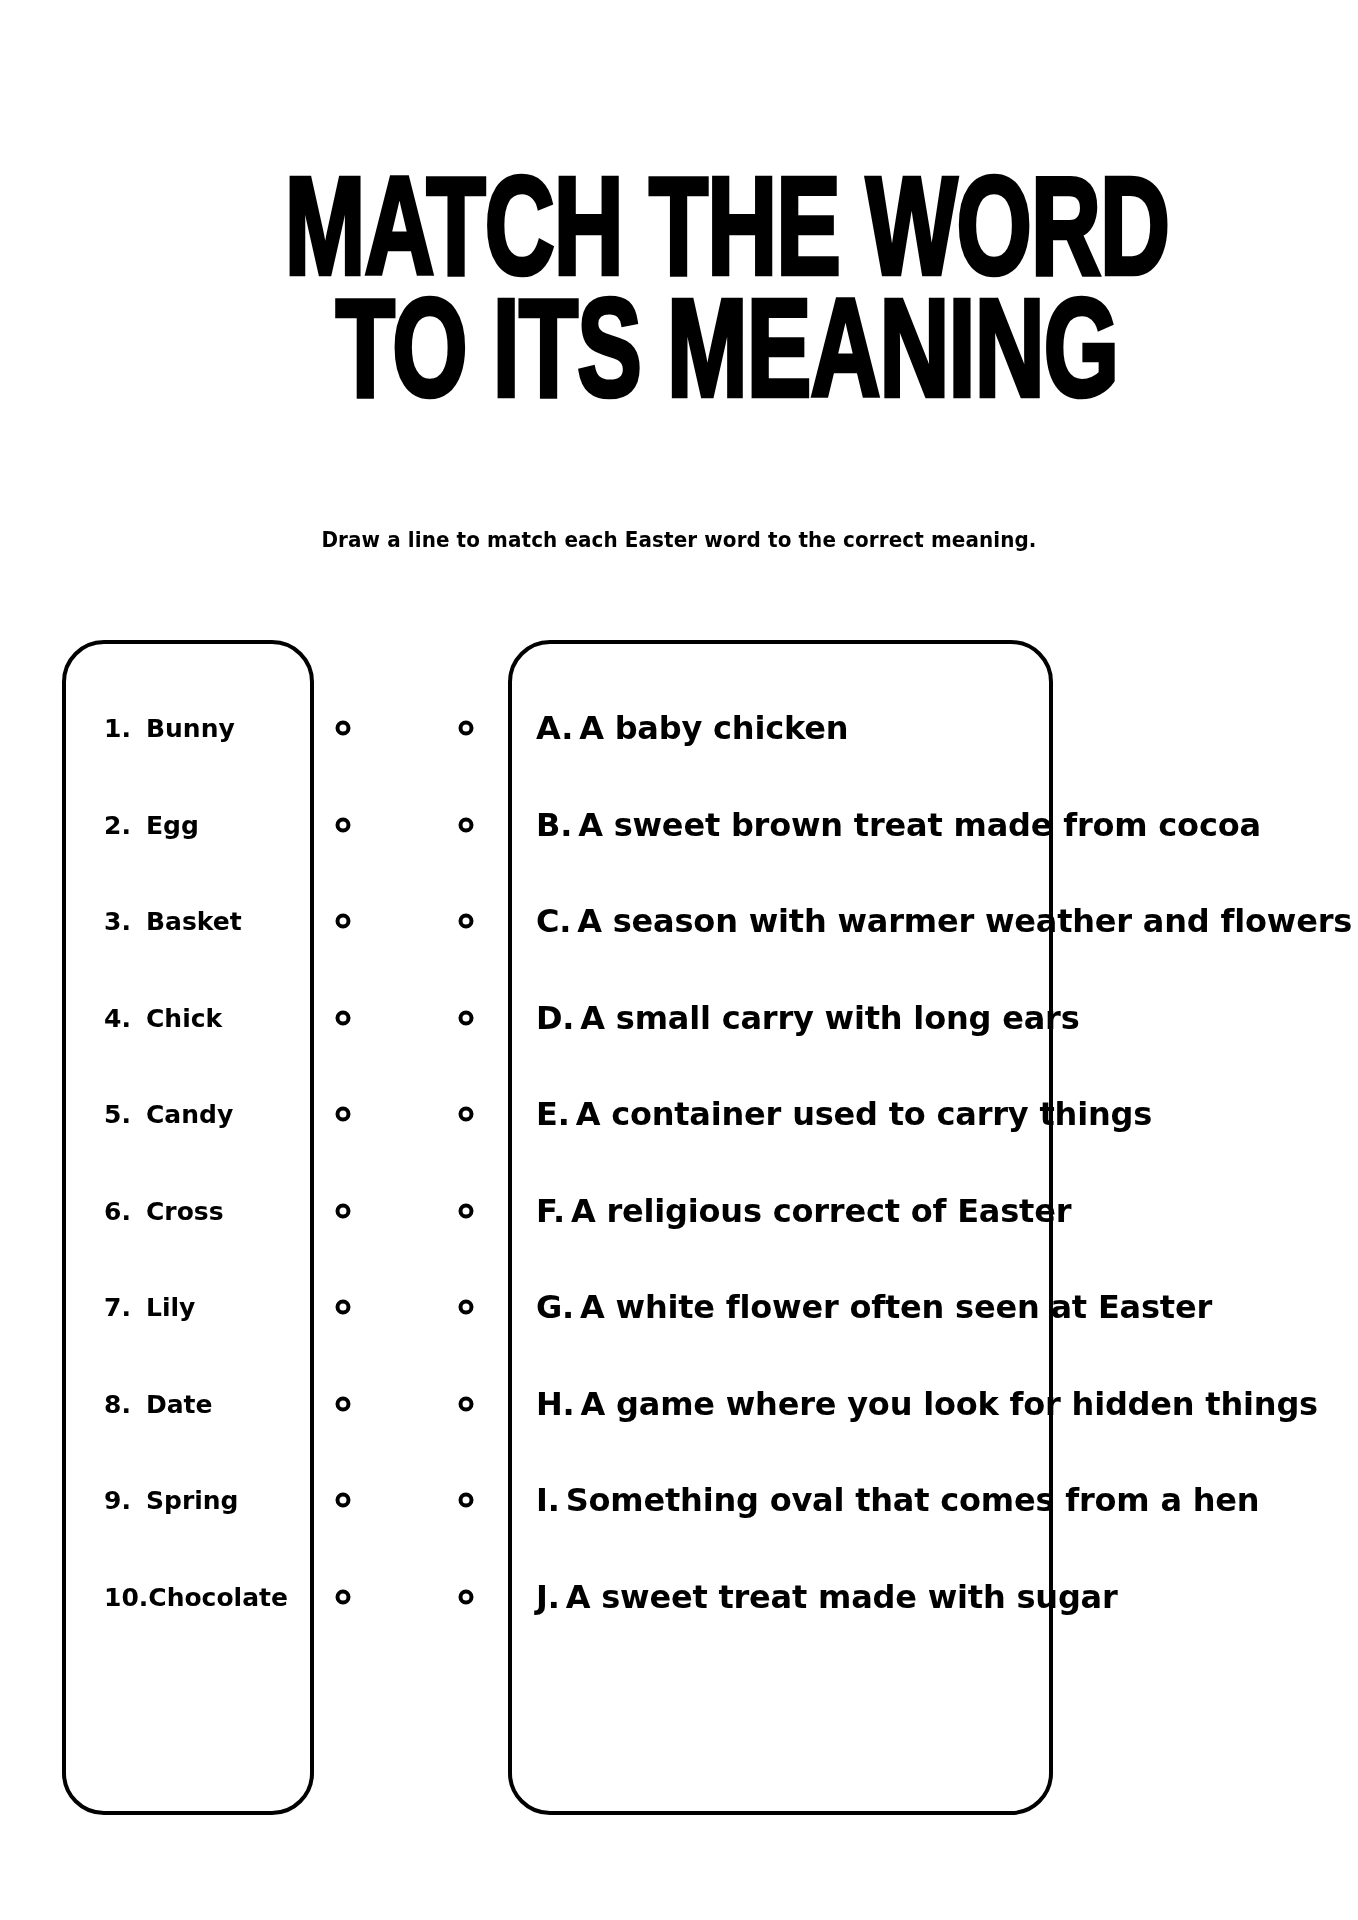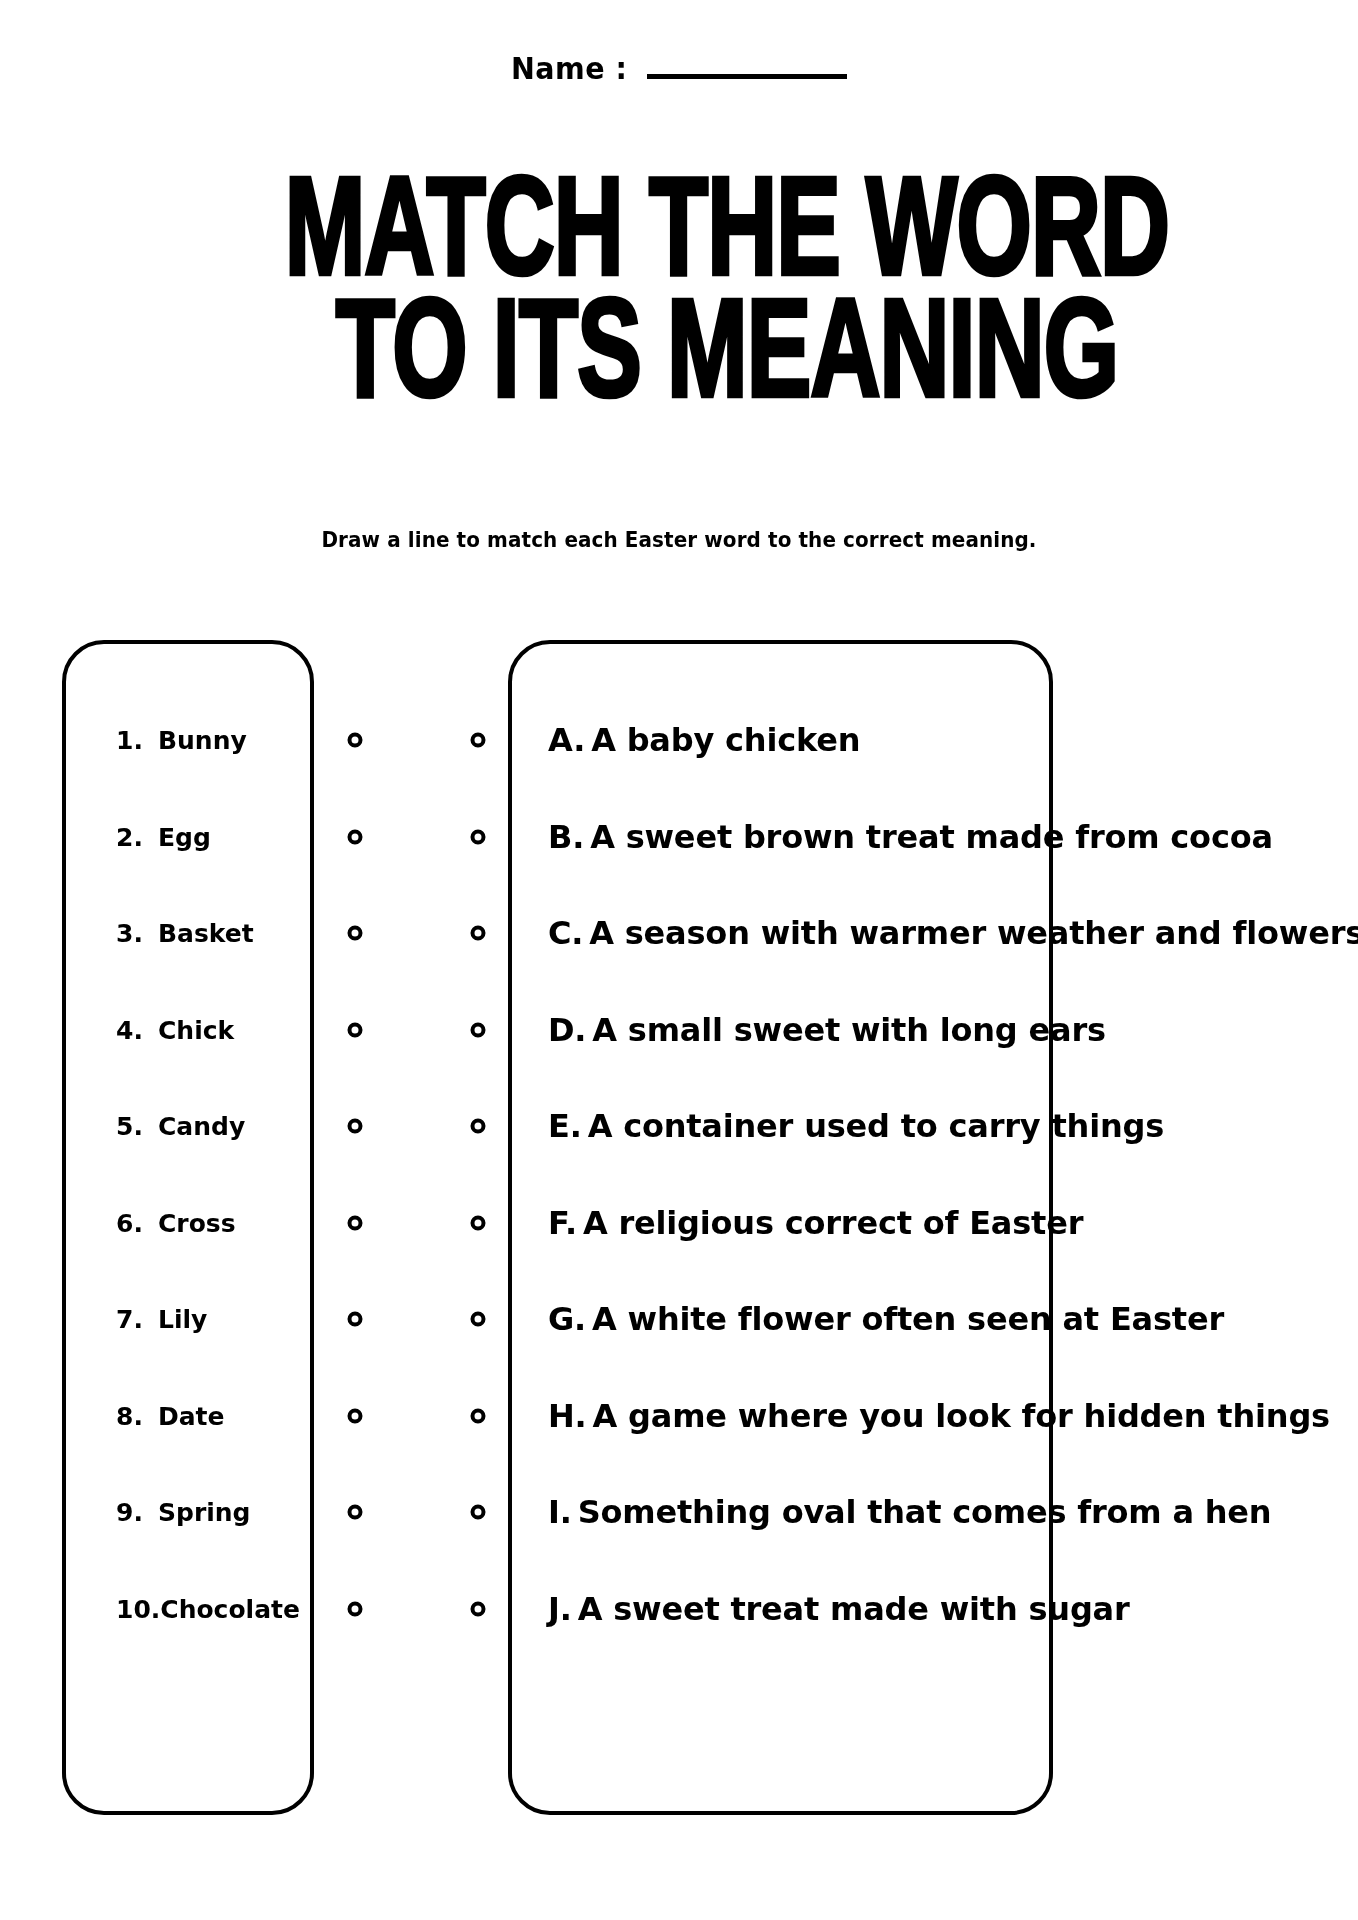--- a/index.html
+++ b/index.html
@@ -107,25 +107,24 @@
     left: 62px;
     width: 252px;
   }
   .panel-right {
     left: 508px;
     width: 545px;
   }
 
   .rows {
     position: absolute;
-    top: 12px;
+    top: 0;
     left: 0;
     width: 1130px;
     height: 1175px;
-    margin-left: 12px;
   }
   .row {
     position: absolute;
     left: 0;
     width: 1358px;
     height: 0;
   }
 
   .word-cell {
     position: absolute;
@@ -172,24 +171,20 @@
     transform: translate(-50%, -50%);
     background: transparent;
   }
   .dot-left  { left: 343px; }
   .dot-right { left: 466px; }
 </style>
 </head>
 <body>
 
 <div class="header-row">
-  <div class="field">
-    <span class="field-label">Name :</span>
-    <span class="field-blank"></span>
-  </div>
 </div>
 
 <div class="title-block">
   <div class="title-line">MATCH THE WORD</div>
   <div class="title-line title-line-2">TO ITS MEANING</div>
 </div>
 
 <div class="subtitle">Draw a line to match each Easter word to the correct meaning.</div>
 
 <div class="match-area">
@@ -211,21 +206,21 @@
       <div class="row" style="top: 281px;">
         <div class="word-cell"><span class="word-num">3.</span><span class="word-text">Basket</span></div>
         <div class="dot dot-left"></div>
         <div class="dot dot-right"></div>
         <div class="def-cell"><span class="def-letter">C.</span><span>A season with warmer weather and flowers</span></div>
       </div>
       <div class="row" style="top: 377.5px;">
         <div class="word-cell"><span class="word-num">4.</span><span class="word-text">Chick</span></div>
         <div class="dot dot-left"></div>
         <div class="dot dot-right"></div>
-        <div class="def-cell"><span class="def-letter">D.</span><span>A small sweet with long ears</span></div>
+        <div class="def-cell"><span class="def-letter">D.</span><span>A small carry with long ears</span></div>
       </div>
       <div class="row" style="top: 474px;">
         <div class="word-cell"><span class="word-num">5.</span><span class="word-text">Candy</span></div>
         <div class="dot dot-left"></div>
         <div class="dot dot-right"></div>
         <div class="def-cell"><span class="def-letter">E.</span><span>A container used to carry things</span></div>
       </div>
       <div class="row" style="top: 570.5px;">
         <div class="word-cell"><span class="word-num">6.</span><span class="word-text">Cross</span></div>
         <div class="dot dot-left"></div>

